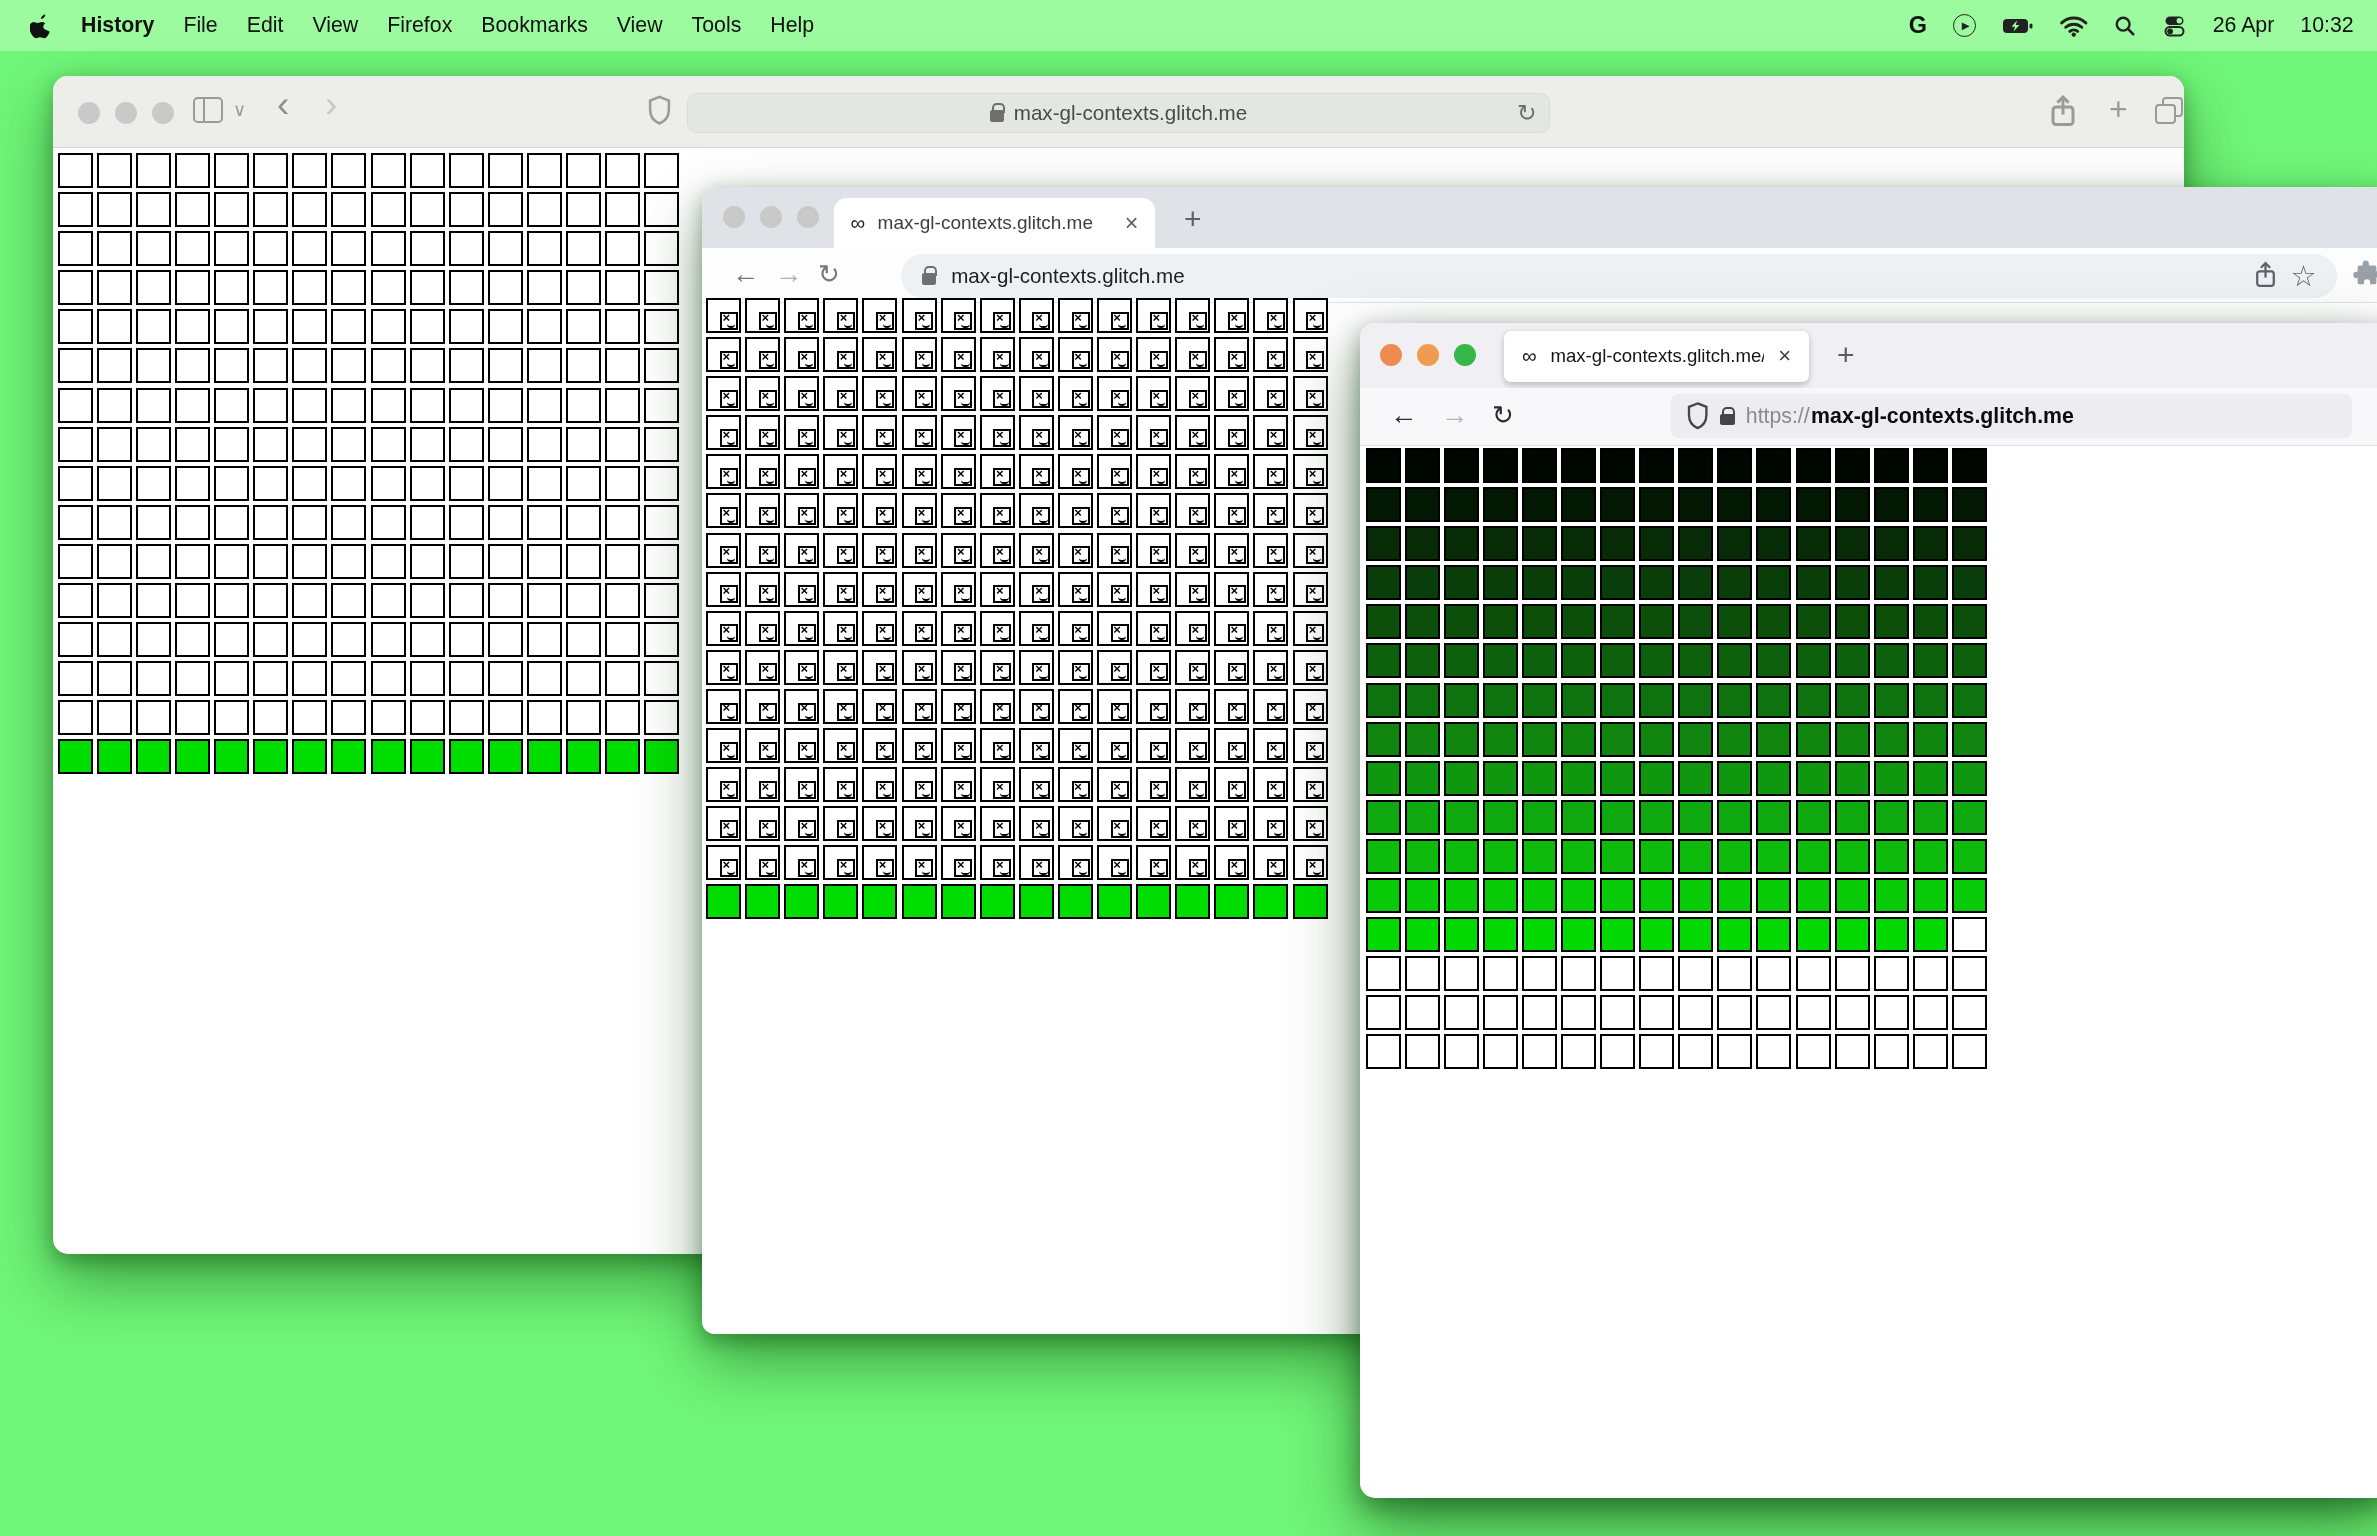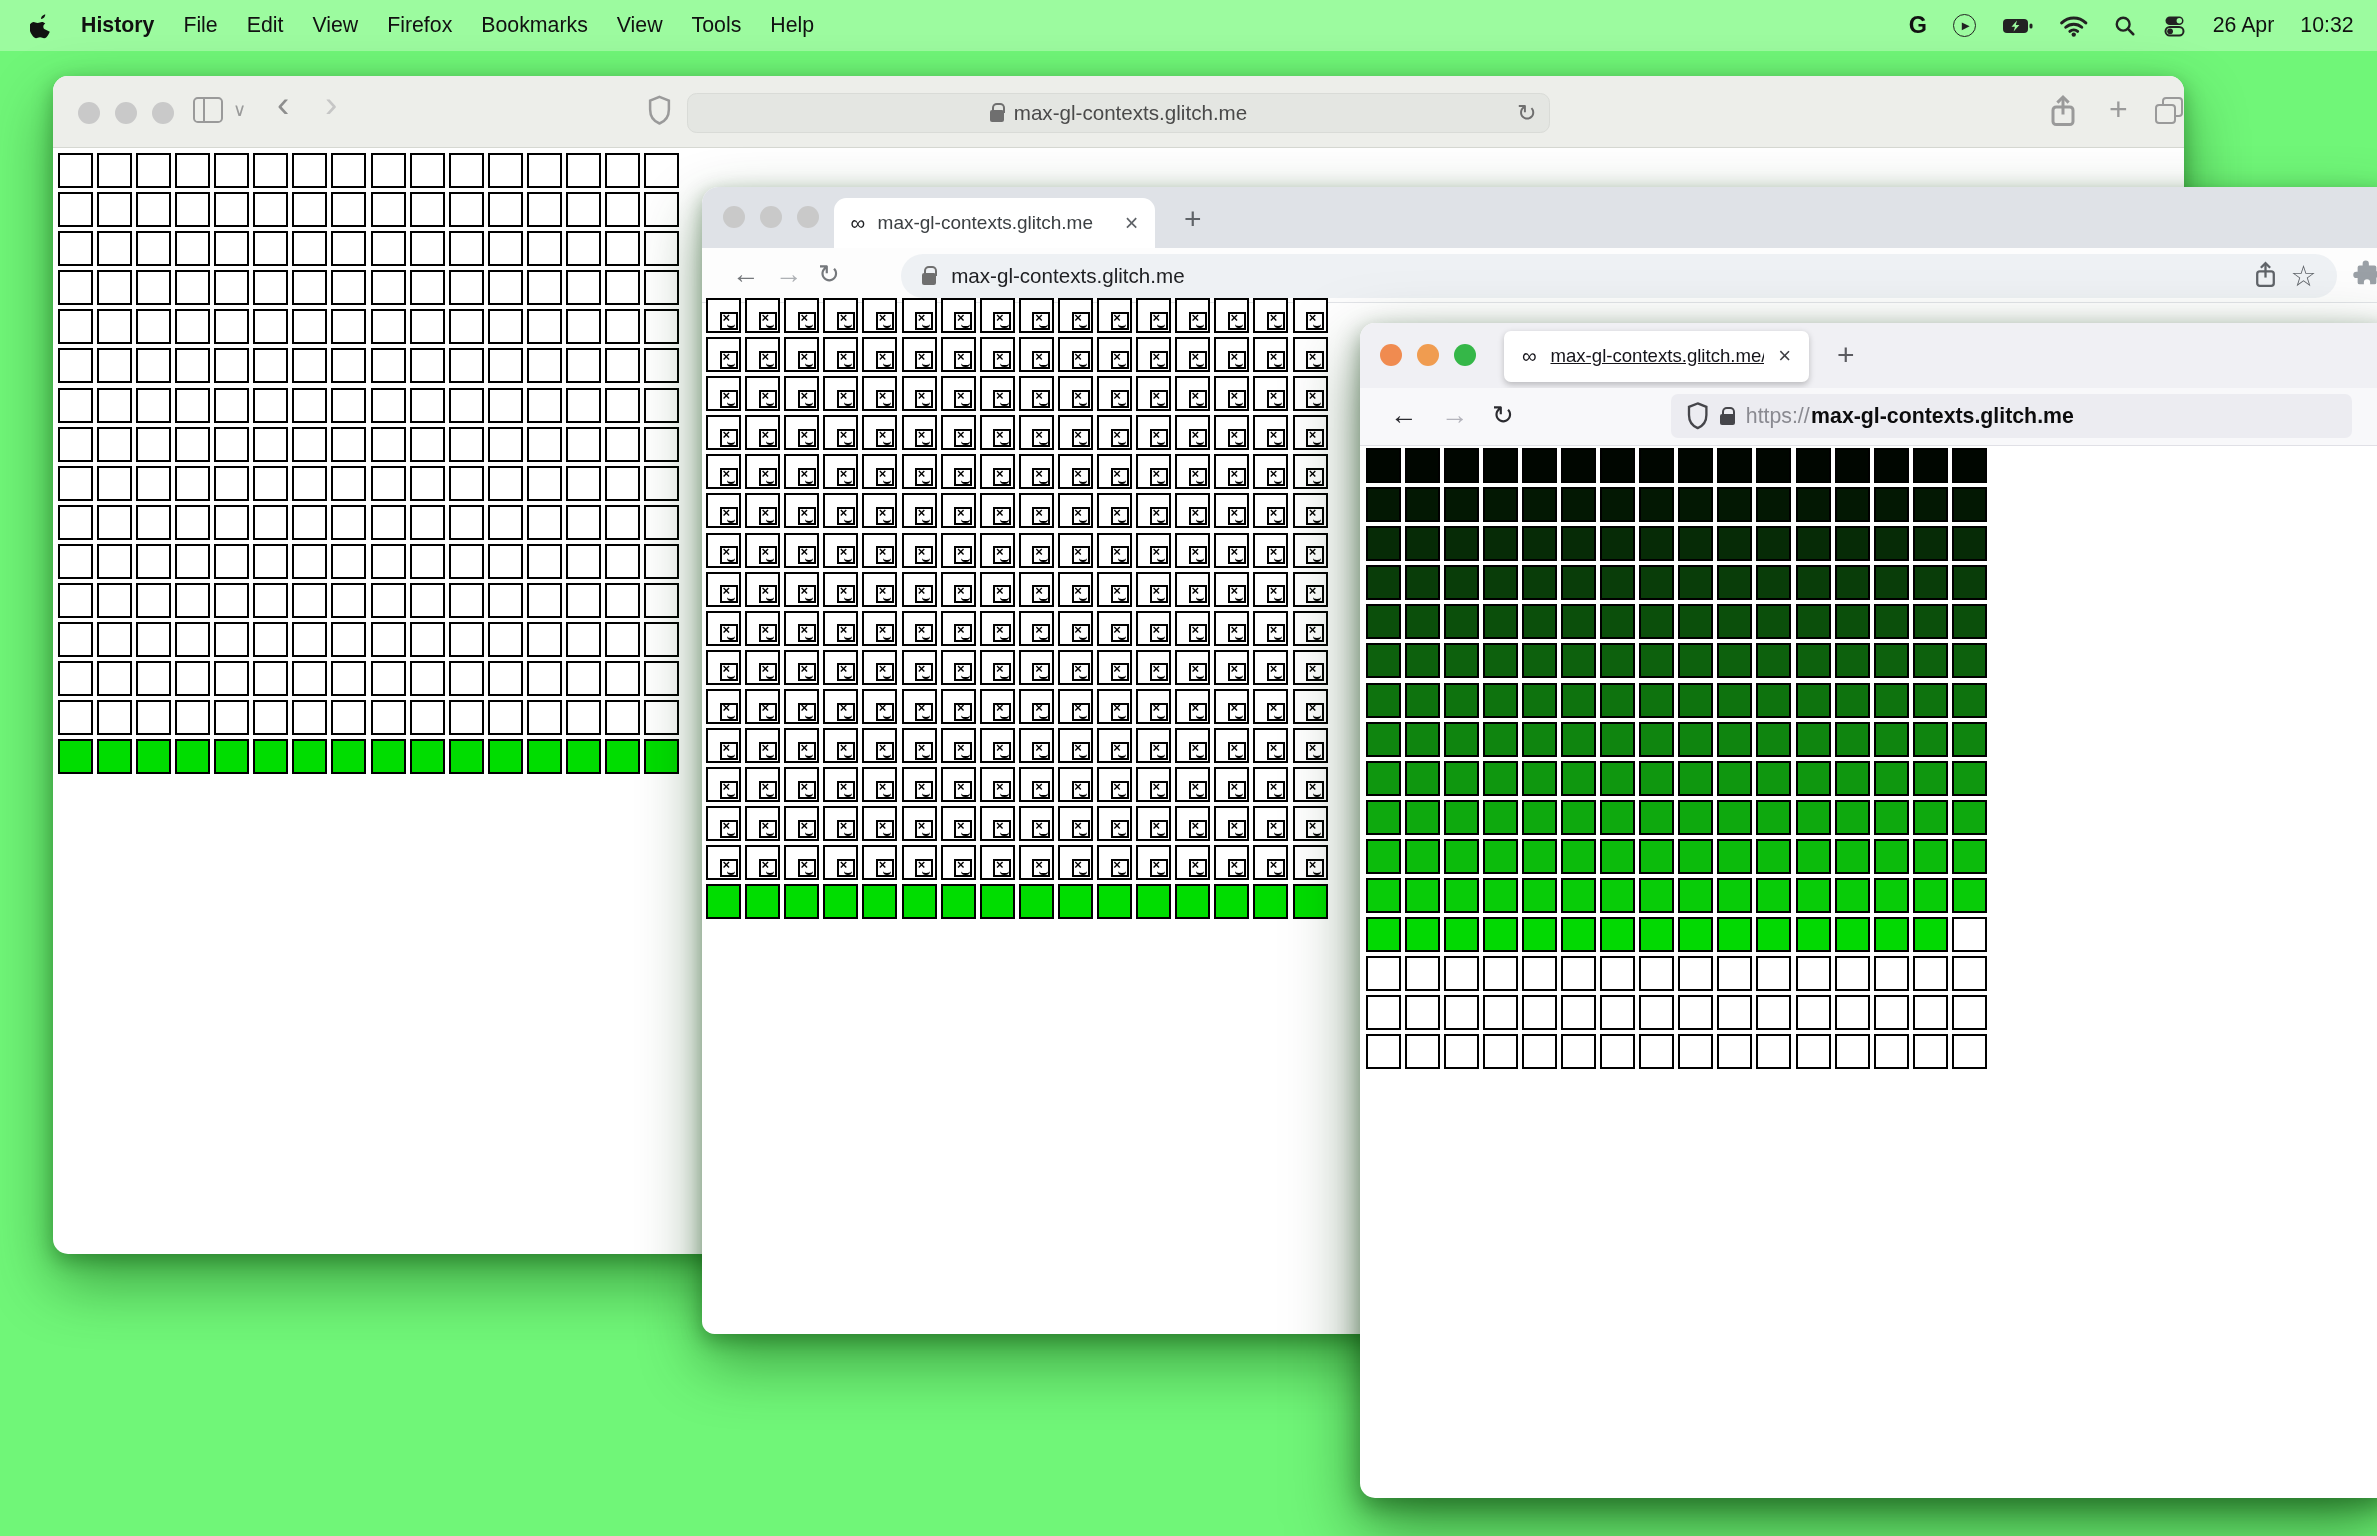--- a/index.html
+++ b/index.html
@@ -83,21 +83,21 @@
 
   
   #firefox-win { left:1360px; top:323px; width:1032px; height:1175px;
     box-shadow:0 30px 69px rgba(0,50,0,.5), 0 8.3px 23.4px rgba(0,50,0,.4); }
   #ff-titlebar { position:absolute; left:0; top:0; width:100%; height:65px; background:#f0f0f4; border-radius:15px 15px 0 0; }
   #ff-titlebar .lights { left:20px; top:20.6px; }
   #ff-tab { position:absolute; left:144px; top:7.6px; width:305px; height:51px; background:#fff; border-radius:6.9px;
     box-shadow:0 2.1px 6.9px rgba(0,0,0,.22); display:flex; align-items:center; padding:0 18px; gap:13.8px;
     font-size:18.6px; color:#15141a; }
   #ff-tab .fav { font-size:20.6px; }
-  #ff-tab .title { flex:1; white-space:nowrap; overflow:hidden;text-decoration:underline; }
+  #ff-tab .title { flex:1; white-space:nowrap; overflow:hidden; }
   #ff-tab .close { font-size:22px; color:#3f3f44; }
   #ff-newtab { position:absolute; left:477px; top:15px; font-size:30px; color:#5b5b60; }
   #ff-toolbar { position:absolute; left:0; top:65px; width:100%; height:58px; background:#f8f8fa; border-bottom:1.4px solid #e0e0e6; }
   .ff-nav { position:absolute; top:11px; font-size:27.5px; }
   #ff-back { left:30px; color:#2b2b30; } #ff-fwd { left:81px; color:#b4b4bc; } #ff-reload { left:132px; color:#2b2b30; font-size:26px; top:12.4px; }
   #ff-urlfield { position:absolute; left:311px; top:6.2px; width:681px; height:44px; background:#ececf1; border-radius:6.9px;
     display:flex; align-items:center; padding:0 15px; gap:11px; font-size:21.3px; }
   #ff-urlfield .scheme { color:#8a8a91; }
   #ff-urlfield .host { color:#0c0c0d; font-weight:600; margin-left:-9.6px; }
   #ff-urlfield .lock { background:#45454a; }

